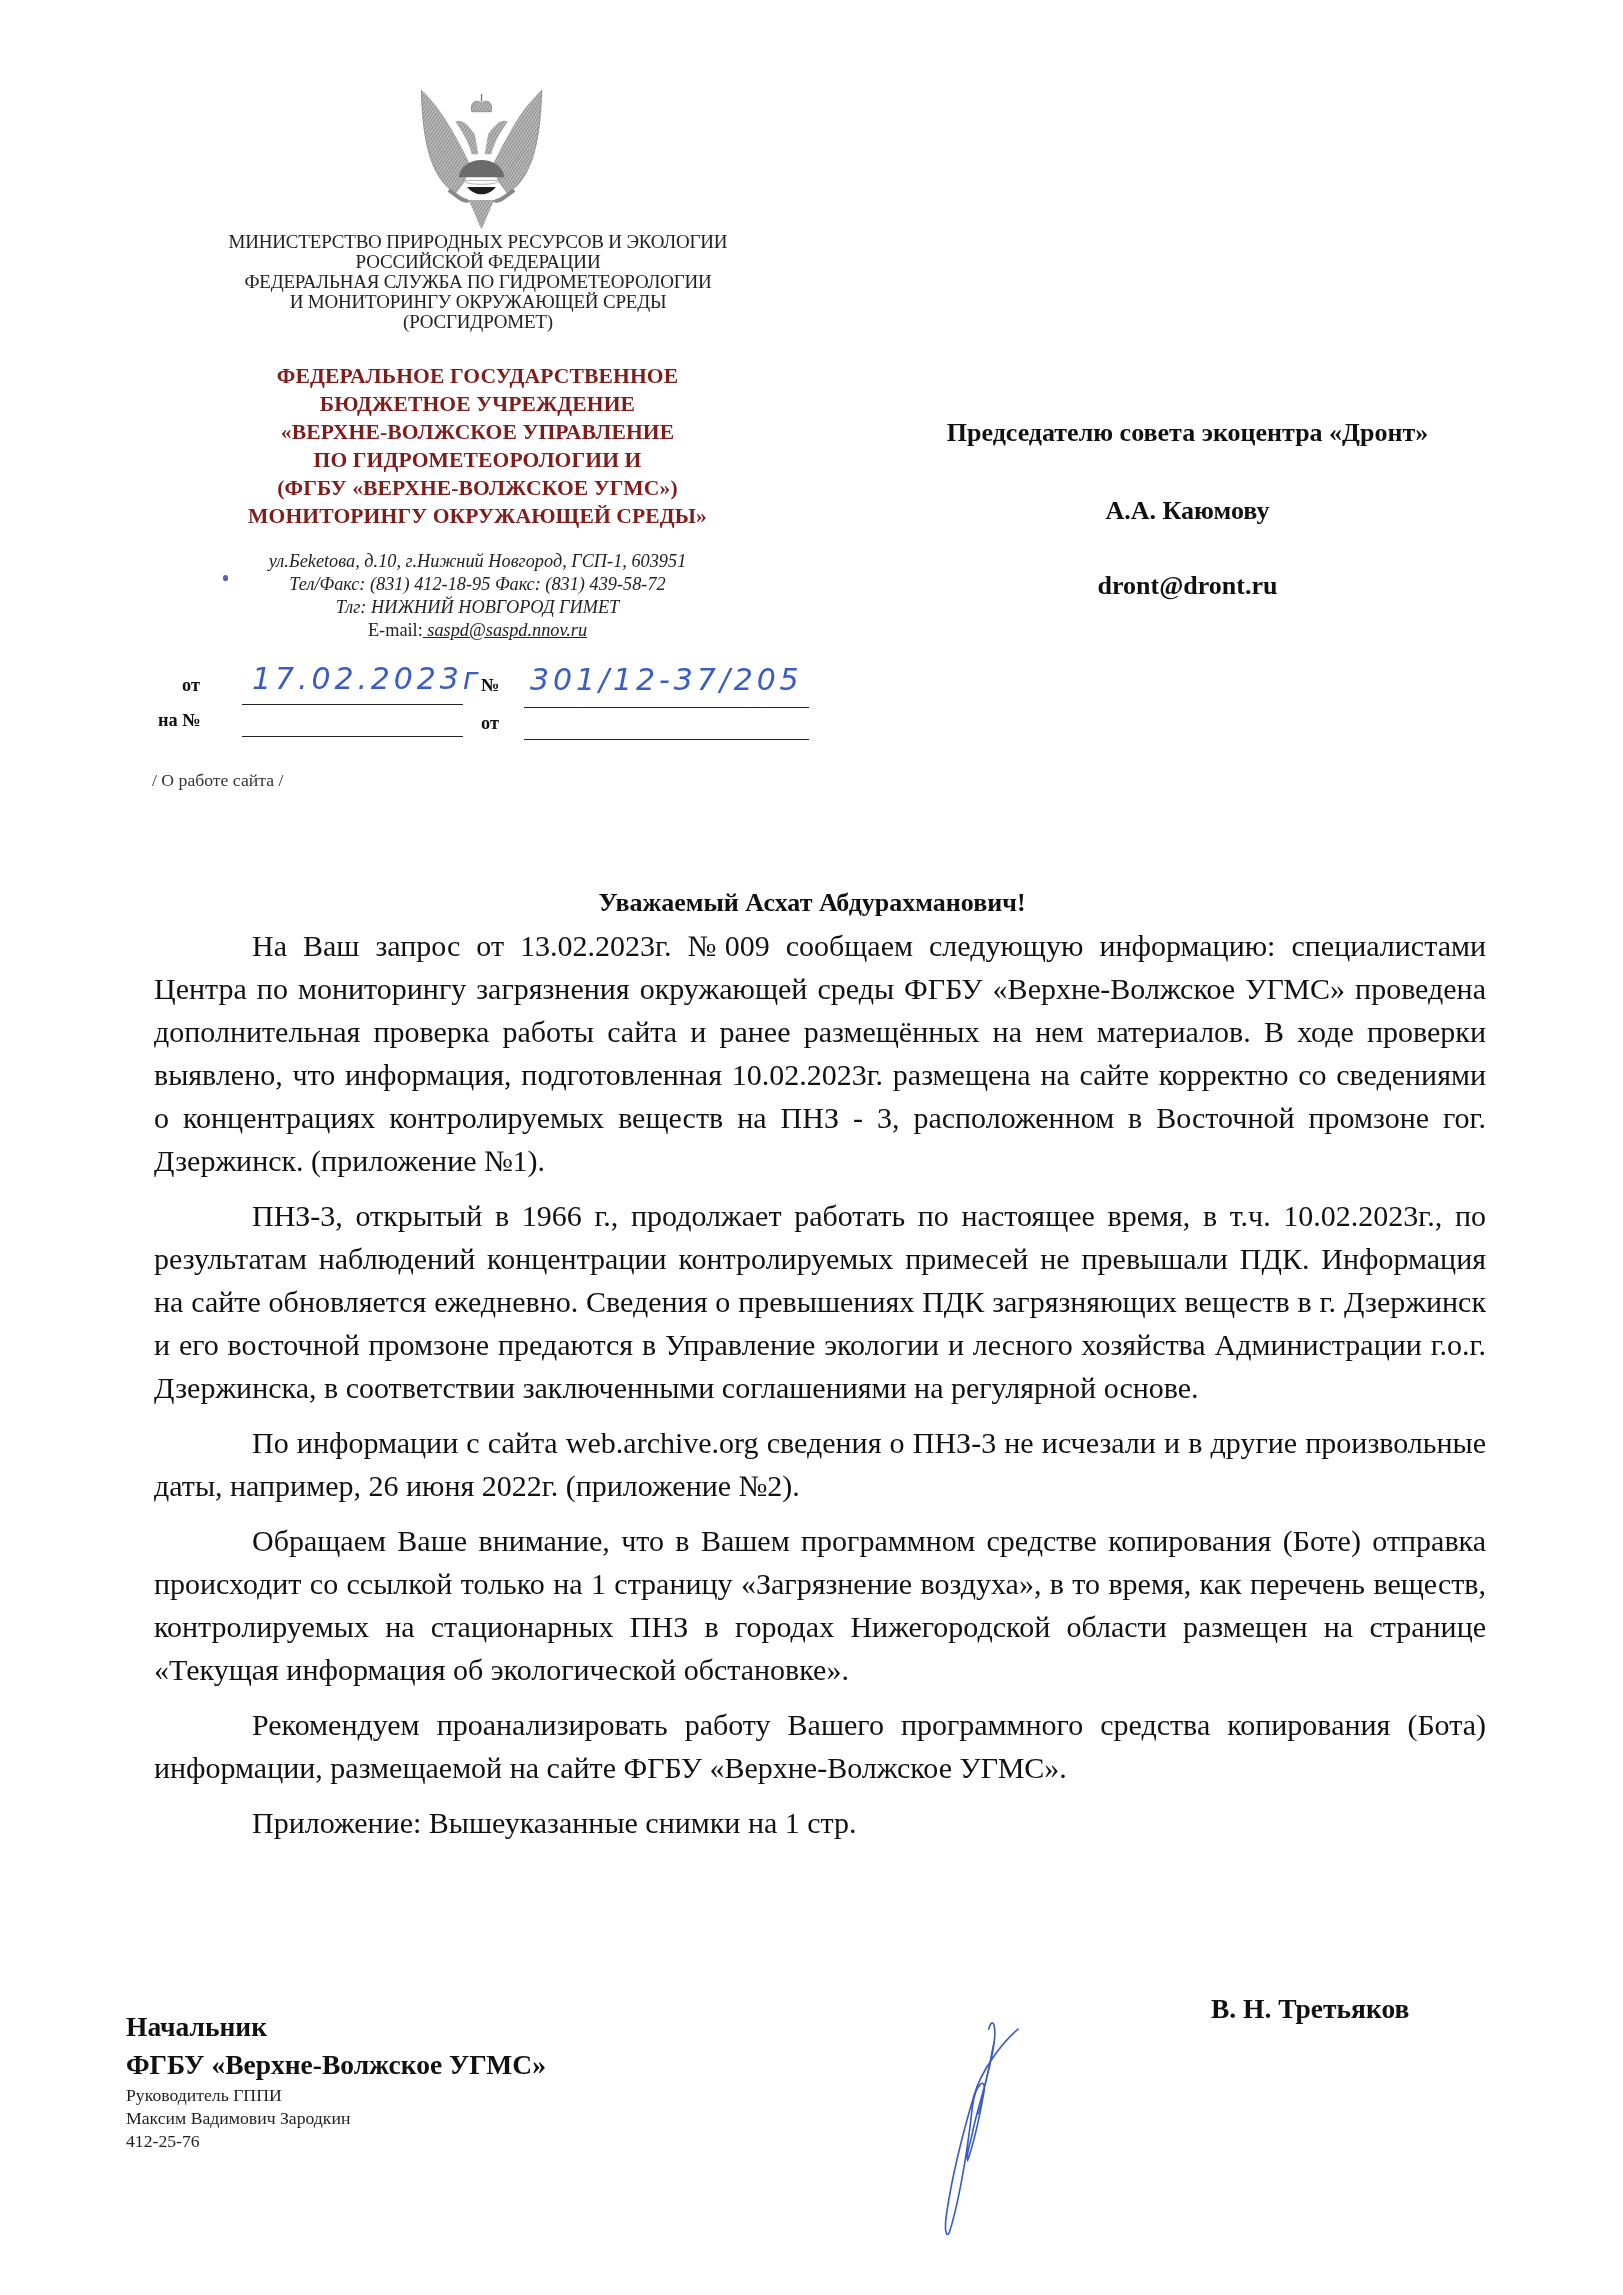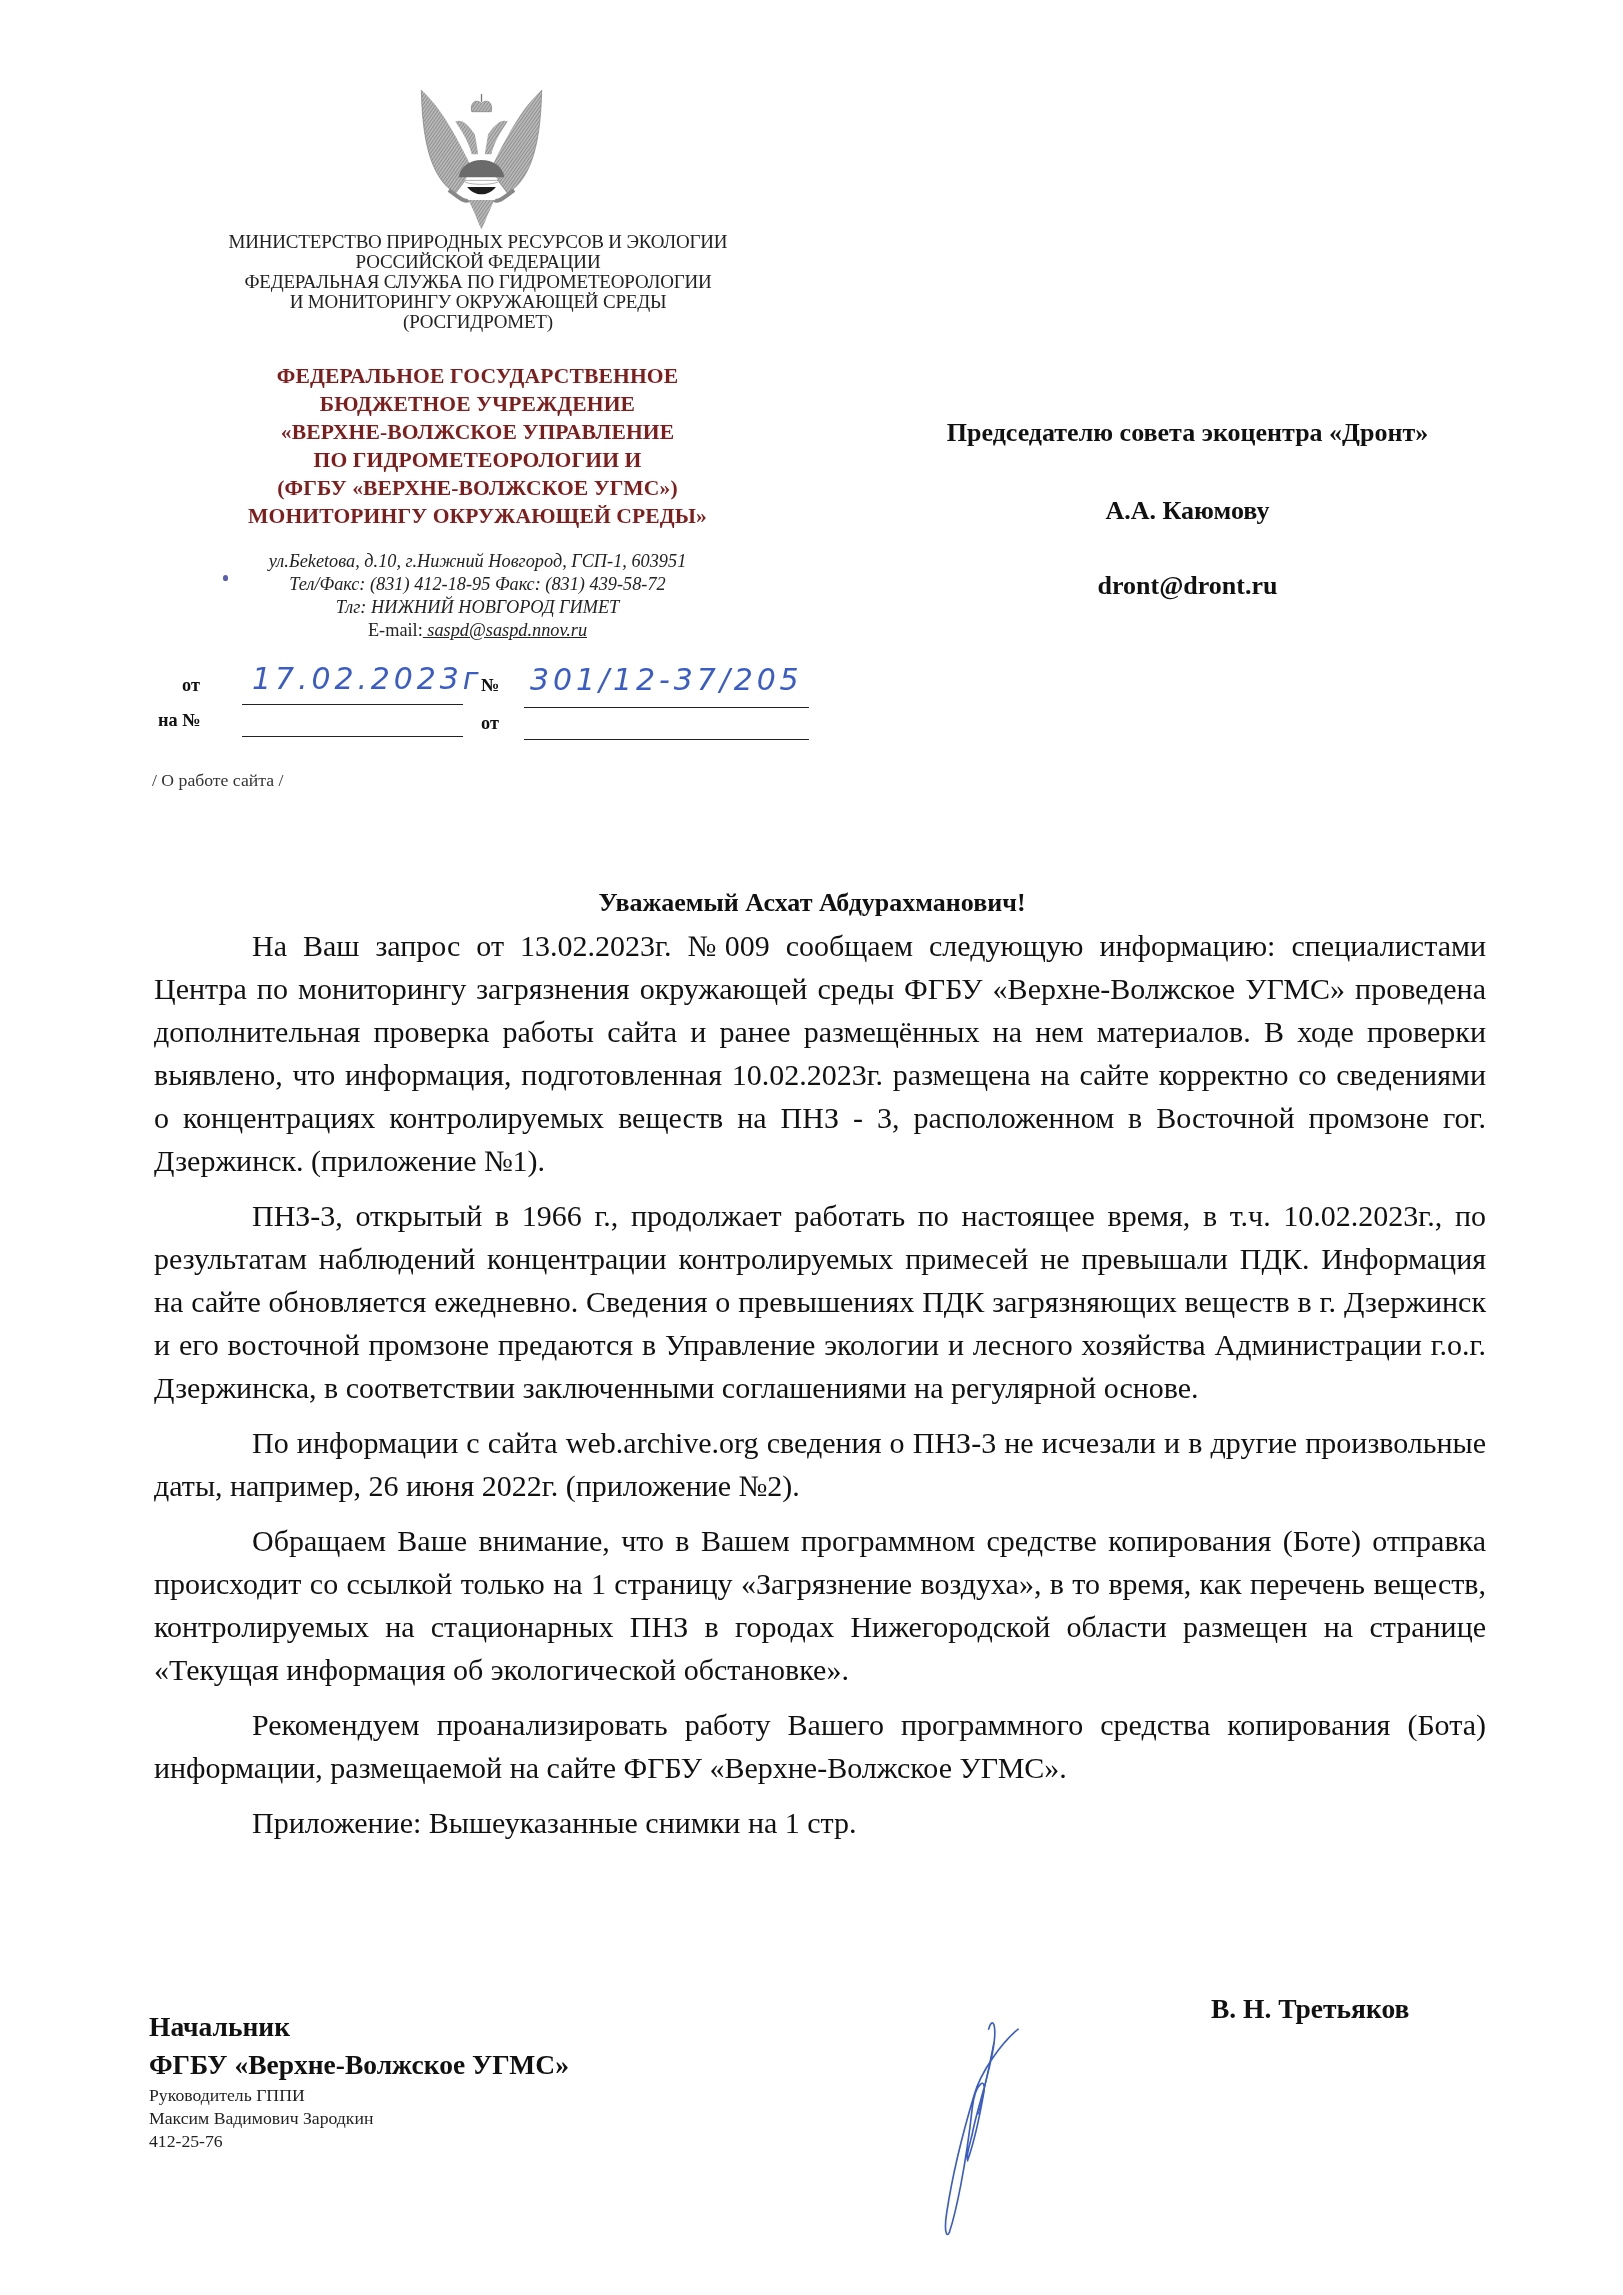--- a/index.html
+++ b/index.html
@@ -15,21 +15,21 @@
   .addr .email { text-decoration:underline; font-style:italic; }
   .dot-mark { left:223px; top:575px; width:5.2px; height:5.9px; background:#5b5fb0; border-radius:50%; }
   .reg-label { font-size:18.3px; font-weight:bold; color:#111; }
   .reg-line { border-bottom:1.6px solid #222; height:0; }
   .hand { font-family:"DejaVu Sans", sans-serif; font-style:italic; color:#3a5cc7; font-size:30px; letter-spacing:3.9px; white-space:nowrap; }
   .subject { left:152px; top:770px; font-size:17.7px; color:#333; white-space:nowrap; }
   .addressee { left:844px; width:687px; text-align:center; font-size:26px; font-weight:bold; white-space:nowrap; }
   .salut { left:131px; top:840px; width:1362px; text-align:center; font-size:26px; font-weight:bold;margin-top:48px; }
   .body-text { left:142px; top:912px; width:1356px; font-size:30px; line-height:43px; text-align:justify; color:#111; }
   .body-text p { margin:12px; text-indent:98px; }
-  .sig-left { left:149px; top:2008px; }
+  .sig-left { left:126px; top:2008px; }
   .sig-title { font-size:27.5px; font-weight:bold; line-height:38px; white-space:nowrap; }
   .sig-small { font-size:17.7px; line-height:23px; color:#222; white-space:nowrap; }
   .sig-name { left:1211px; top:1993px; font-size:27.5px; font-weight:bold; white-space:nowrap; }
   .signature { left:910px; top:2016px; width:118px; height:223px; }
 </style>
 </head>
 <body>
 
 <div class="abs emblem">
   <svg width="157" height="151" viewBox="0 0 240 230">

